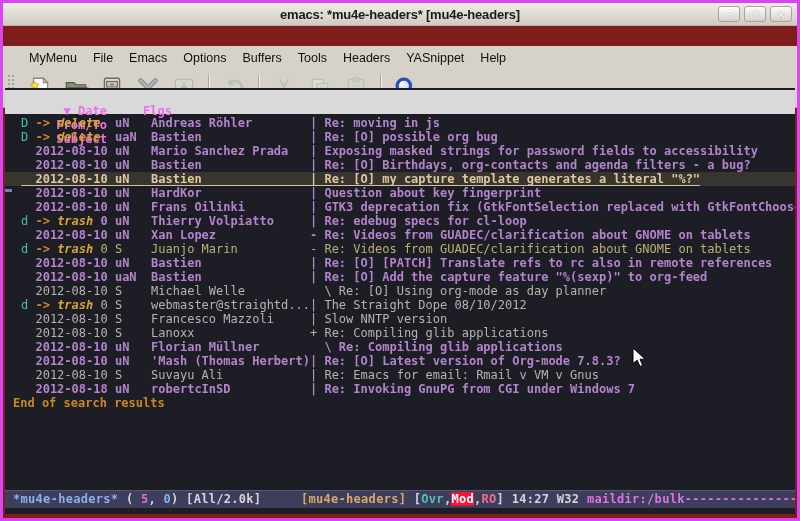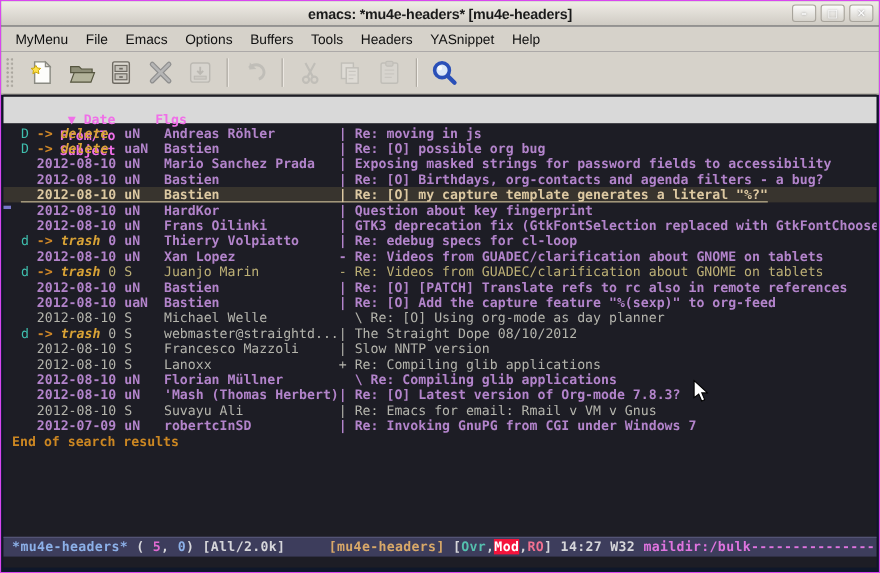--- a/index.html
+++ b/index.html
@@ -1,34 +1,34 @@
 <!DOCTYPE html>
 <html style="--bg: #1d1d25; --hdr_bg: #d9d9d9; --hdr_text: #f06fe8; --unread: #b384cb; --read: #b5b5ad; --khaki: #bdb076; --teal: #3fbfae; --arrow: #d08828; --word: #d9a336; --hl_bg: #38342e; --hl_text: #ddc9a2; --hl_line: #cfc09c; --eol: #cc8722; --fringe: #7878c8; --ml_bg: #3d3d5c; --ml_blue: #8cb0e8; --ml_magenta: #e06ad0; --ml_white: #d6d6da; --ml_tan: #d8a868; --ml_teal: #55c0ae; --ml_red: #f5143c; --ml_ro: #f07090; --ml_pink: #df74df;"><head>
 <meta charset="utf-8">
 <style>
   * { margin:0; padding:0; box-sizing:border-box; }
   body { background:#555; font-family:"DejaVu Sans",sans-serif; }
-  .window { position:relative; width:800px; height:521px; background:#0f172a;
-            border:1px solid #d946ef; overflow:hidden; }
+  .window { position:relative; width:800px; height:521px; background:#7f1d1d;
+            border:3px solid #d946ef; overflow:hidden; }
 
   
   .titlebar { height:23px; background:linear-gradient(#f0ede7,#cfcbc3);
               border-bottom:1px solid #b4b0a8; display:flex; align-items:center;
               justify-content:center; position:relative; }
   .title-text { font-size:13px; font-weight:bold; color:#1a1a1a;
                 font-family:"Liberation Sans",sans-serif; letter-spacing:-0.2px; }
   .win-buttons { position:absolute; right:5px; top:3px; display:flex; gap:4px; }
   .win-btn { width:22px; height:16px; border:1px solid #a8a49c; border-radius:3px;
              background:linear-gradient(#fdfdfd,#d5d2cb); color:#fff; font-size:10px;
              display:flex; align-items:center; justify-content:center; font-weight:bold;
              text-shadow:0 0 2px #888; cursor:default; }
 
   
   .menubar { height:23px; background:#d6d2ca; display:flex; align-items:center;
-             padding-left:5px; }
+             padding-left:18px;margin-top:20px; }
   .menu-item { padding:3px 8px; font-size:12.5px; color:#101010;
                font-family:"Liberation Sans",sans-serif; }
 
   
   .toolbar { height:39px; background:#d6d2ca; border-bottom:1px solid #a29e96;
              display:flex; align-items:center; padding-left:4px; }
   .grip { width:7px; height:28px; margin-right:8px;
           background-image:radial-gradient(#a8a49c 1px, transparent 1.2px);
           background-size:4px 4px; }
   .tb-icon { width:32px; height:32px; margin:0 2px; display:flex;
@@ -216,21 +216,21 @@
         <div class="mrow"><span class="uwrap"><span class="cell pre"><span class="c-teal">d</span><span class="c-arrow"> -&gt; </span><span class="c-word">trash</span><span class="c-khaki"> 0 S</span></span><span class="c-khaki cell from">Juanjo Marin</span><span class="c-khaki cell">- Re: Videos from GUADEC/clarification about GNOME on tablets</span></span></div>
         <div class="mrow"><span class="uwrap"><span class="cell pre"><span class="c-unread">  2012-08-10 uN</span></span><span class="c-unread cell from">Bastien</span><span class="c-unread cell">| Re: [O] [PATCH] Translate refs to rc also in remote references</span></span></div>
         <div class="mrow"><span class="uwrap"><span class="cell pre"><span class="c-unread">  2012-08-10 uaN</span></span><span class="c-unread cell from">Bastien</span><span class="c-unread cell">| Re: [O] Add the capture feature "%(sexp)" to org-feed</span></span></div>
         <div class="mrow"><span class="uwrap"><span class="cell pre"><span class="c-read">  2012-08-10 S</span></span><span class="c-read cell from">Michael Welle</span><span class="c-read cell">  \ Re: [O] Using org-mode as day planner</span></span></div>
         <div class="mrow"><span class="uwrap"><span class="cell pre"><span class="c-teal">d</span><span class="c-arrow"> -&gt; </span><span class="c-word">trash</span><span class="c-read"> 0 S</span></span><span class="c-read cell from">webmaster@straightd...</span><span class="c-read cell">| The Straight Dope 08/10/2012</span></span></div>
         <div class="mrow"><span class="uwrap"><span class="cell pre"><span class="c-read">  2012-08-10 S</span></span><span class="c-read cell from">Francesco Mazzoli</span><span class="c-read cell">| Slow NNTP version</span></span></div>
         <div class="mrow"><span class="uwrap"><span class="cell pre"><span class="c-read">  2012-08-10 S</span></span><span class="c-read cell from">Lanoxx</span><span class="c-read cell">+ Re: Compiling glib applications</span></span></div>
         <div class="mrow"><span class="uwrap"><span class="cell pre"><span class="c-unread">  2012-08-10 uN</span></span><span class="c-unread cell from">Florian Müllner</span><span class="c-unread cell">  \ Re: Compiling glib applications</span></span></div>
         <div class="mrow"><span class="uwrap"><span class="cell pre"><span class="c-unread">  2012-08-10 uN</span></span><span class="c-unread cell from">'Mash (Thomas Herbert)</span><span class="c-unread cell">| Re: [O] Latest version of Org-mode 7.8.3?</span></span></div>
         <div class="mrow"><span class="uwrap"><span class="cell pre"><span class="c-read">  2012-08-10 S</span></span><span class="c-read cell from">Suvayu Ali</span><span class="c-read cell">| Re: Emacs for email: Rmail v VM v Gnus</span></span></div>
-        <div class="mrow"><span class="uwrap"><span class="cell pre"><span class="c-unread">  2012-07-09 uN</span></span><span class="c-unread cell from">robertcInSD</span><span class="c-unread cell">| Re: Invoking GnuPG from CGI under Windows 7</span></span></div>
+        <div class="mrow"><span class="uwrap"><span class="cell pre"><span class="c-unread">  2012-08-18 uN</span></span><span class="c-unread cell from">robertcInSD</span><span class="c-unread cell">| Re: Invoking GnuPG from CGI under Windows 7</span></span></div>
       </div>
     <div class="eol-line">End of search results</div>
     <div class="fringe-mark" style="top:101px;"></div>
 
     <div class="modeline" id="modeline"><span class="ml-blue">*mu4e-headers*</span><span class="ml-white"> ( </span><span class="ml-magenta">5</span><span class="ml-white">, </span><span class="ml-blue">0</span><span class="ml-white">) [All/2.0k] </span><span class="ml-tan">[mu4e-headers]</span><span class="ml-white"> [</span><span class="ml-teal">Ovr</span><span class="ml-white">,</span><span class="ml-mod">Mod</span><span class="ml-white">,</span><span class="ml-ro">RO</span><span class="ml-white">] 14:27 W32 </span><span class="ml-pink">maildir:/bulk</span><span class="ml-pink">------------------------------------</span></div>
   </div>
 
   <div class="pointer" style="left: 629px; top: 344px;">
     <svg width="14" height="21" viewBox="0 0 14 21">
       <path d="M1 1 L1 16.5 L5.2 13.2 L7.9 19.5 L10.6 18.3 L8 12.2 L13.2 12.2 Z" fill="#ffffff" stroke="#000000" stroke-width="1"></path>

